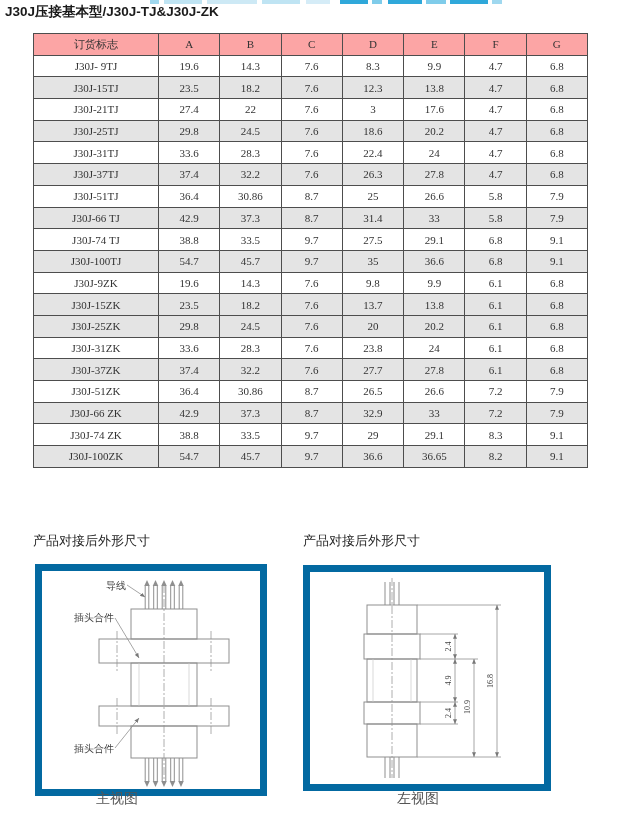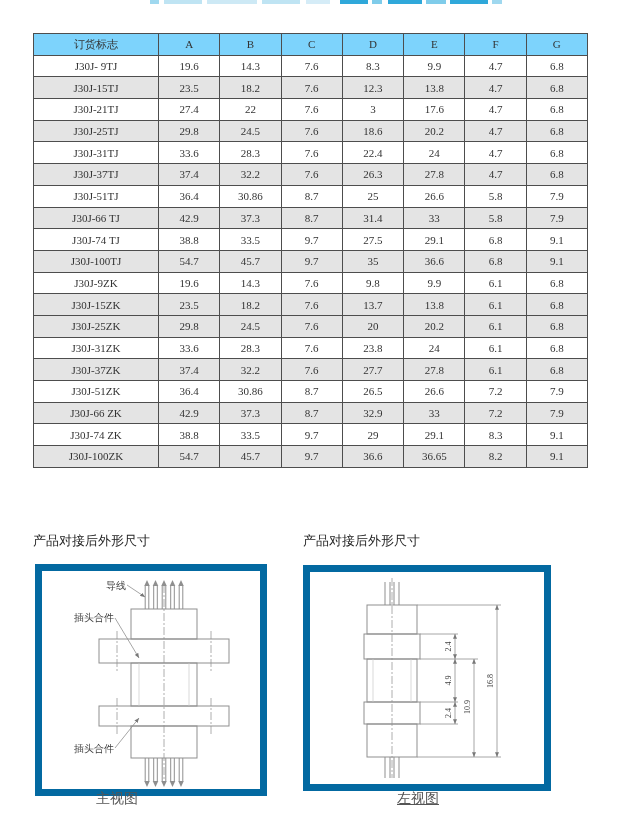--- a/index.html
+++ b/index.html
@@ -10,21 +10,21 @@
   .banner i{position:absolute;top:0;height:4px;display:block;}
   
   .title{position:absolute;left:5px;top:3px;margin:0;
          font-family:"Liberation Sans","DejaVu Sans",sans-serif;
          font-size:13.5px;font-weight:bold;color:#1a1a1a;}
   
   table.spec{position:absolute;left:33px;top:33px;width:555px;
              border-collapse:collapse;table-layout:fixed;font-size:11px;color:#333;}
   table.spec th,table.spec td{border:1px solid #4d4d4d;text-align:center;
              height:20.7px;padding:0;font-weight:normal;overflow:hidden;white-space:nowrap;}
-  table.spec thead th{background:#7dd3fc;}
+  table.spec thead th{background:#fca5a5;}
   table.spec tr.shade td{background:#e4e4e4;}
   
   .sec-label{position:absolute;font-size:13px;color:#1f1f1f;}
   .caption{position:absolute;font-size:14px;color:#555;text-align:center;width:46px;}
   .fig-box{position:absolute;border:7px solid #0369a1;background:#fff;}
   
   svg{display:block;}
   svg line,svg rect,svg polyline{stroke:#8f8f8f;fill:none;stroke-width:1;}
   svg .cl{stroke:#9a9a9a;stroke-width:0.8;stroke-dasharray:8 2 2 2;}
   svg .thin{stroke:#c9c9c9;stroke-width:0.7;}
@@ -45,20 +45,21 @@
     <i style="left:262px;width:38px;background:#bfe4f3;"></i>
     <i style="left:306px;width:24px;background:#d5ecf7;"></i>
     <i style="left:340px;width:28px;background:#2fa8da;"></i>
     <i style="left:372px;width:10px;background:#7fccea;"></i>
     <i style="left:388px;width:34px;background:#2fa8da;"></i>
     <i style="left:426px;width:20px;background:#7fccea;"></i>
     <i style="left:450px;width:38px;background:#2fa8da;"></i>
     <i style="left:492px;width:10px;background:#9fd8ef;"></i>
   </div>
 
+  <h1 class="title">J30J压接基本型/J30J-TJ&amp;J30J-ZK</h1>
 
   <table class="spec">
     <colgroup>
       <col style="width:125px">
       <col>
         <col>
         <col>
         <col>
         <col>
         <col>
@@ -369,15 +370,15 @@
 
       <text class="dim" transform="translate(141,74.5) rotate(-90)" text-anchor="middle">2.4</text>
       <text class="dim" transform="translate(141,108.5) rotate(-90)" text-anchor="middle">4.9</text>
       <text class="dim" transform="translate(141,141) rotate(-90)" text-anchor="middle">2.4</text>
       <text class="dim" transform="translate(160,135) rotate(-90)" text-anchor="middle">10.9</text>
       <text class="dim" transform="translate(183,109) rotate(-90)" text-anchor="middle">16.8</text>
     </svg>
   </div>
 
   <div class="caption" style="left:94px;top:790px;">主视图</div>
-  <div class="caption" style="left:395px;top:790px;text-decoration:underline;">左视图</div>
+  <div class="caption" style="left:395px;top:790px;">左视图</div>
 
 </div>
 
 </body></html>

